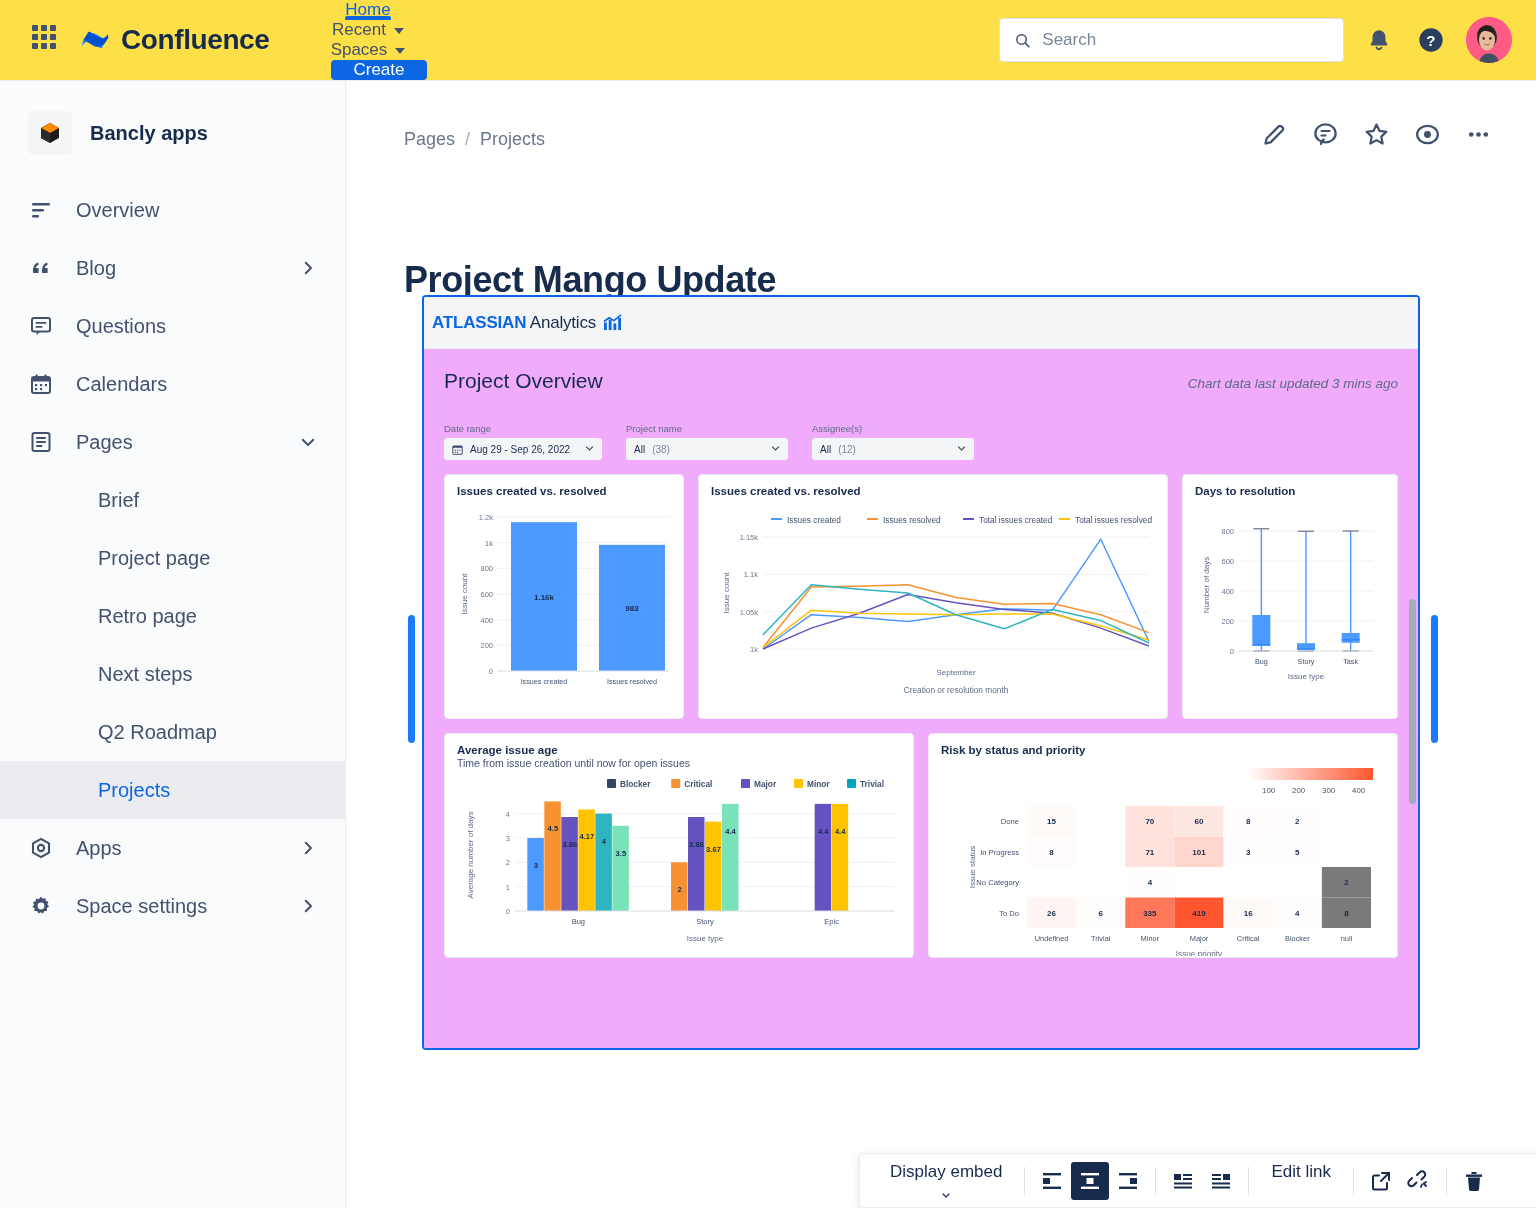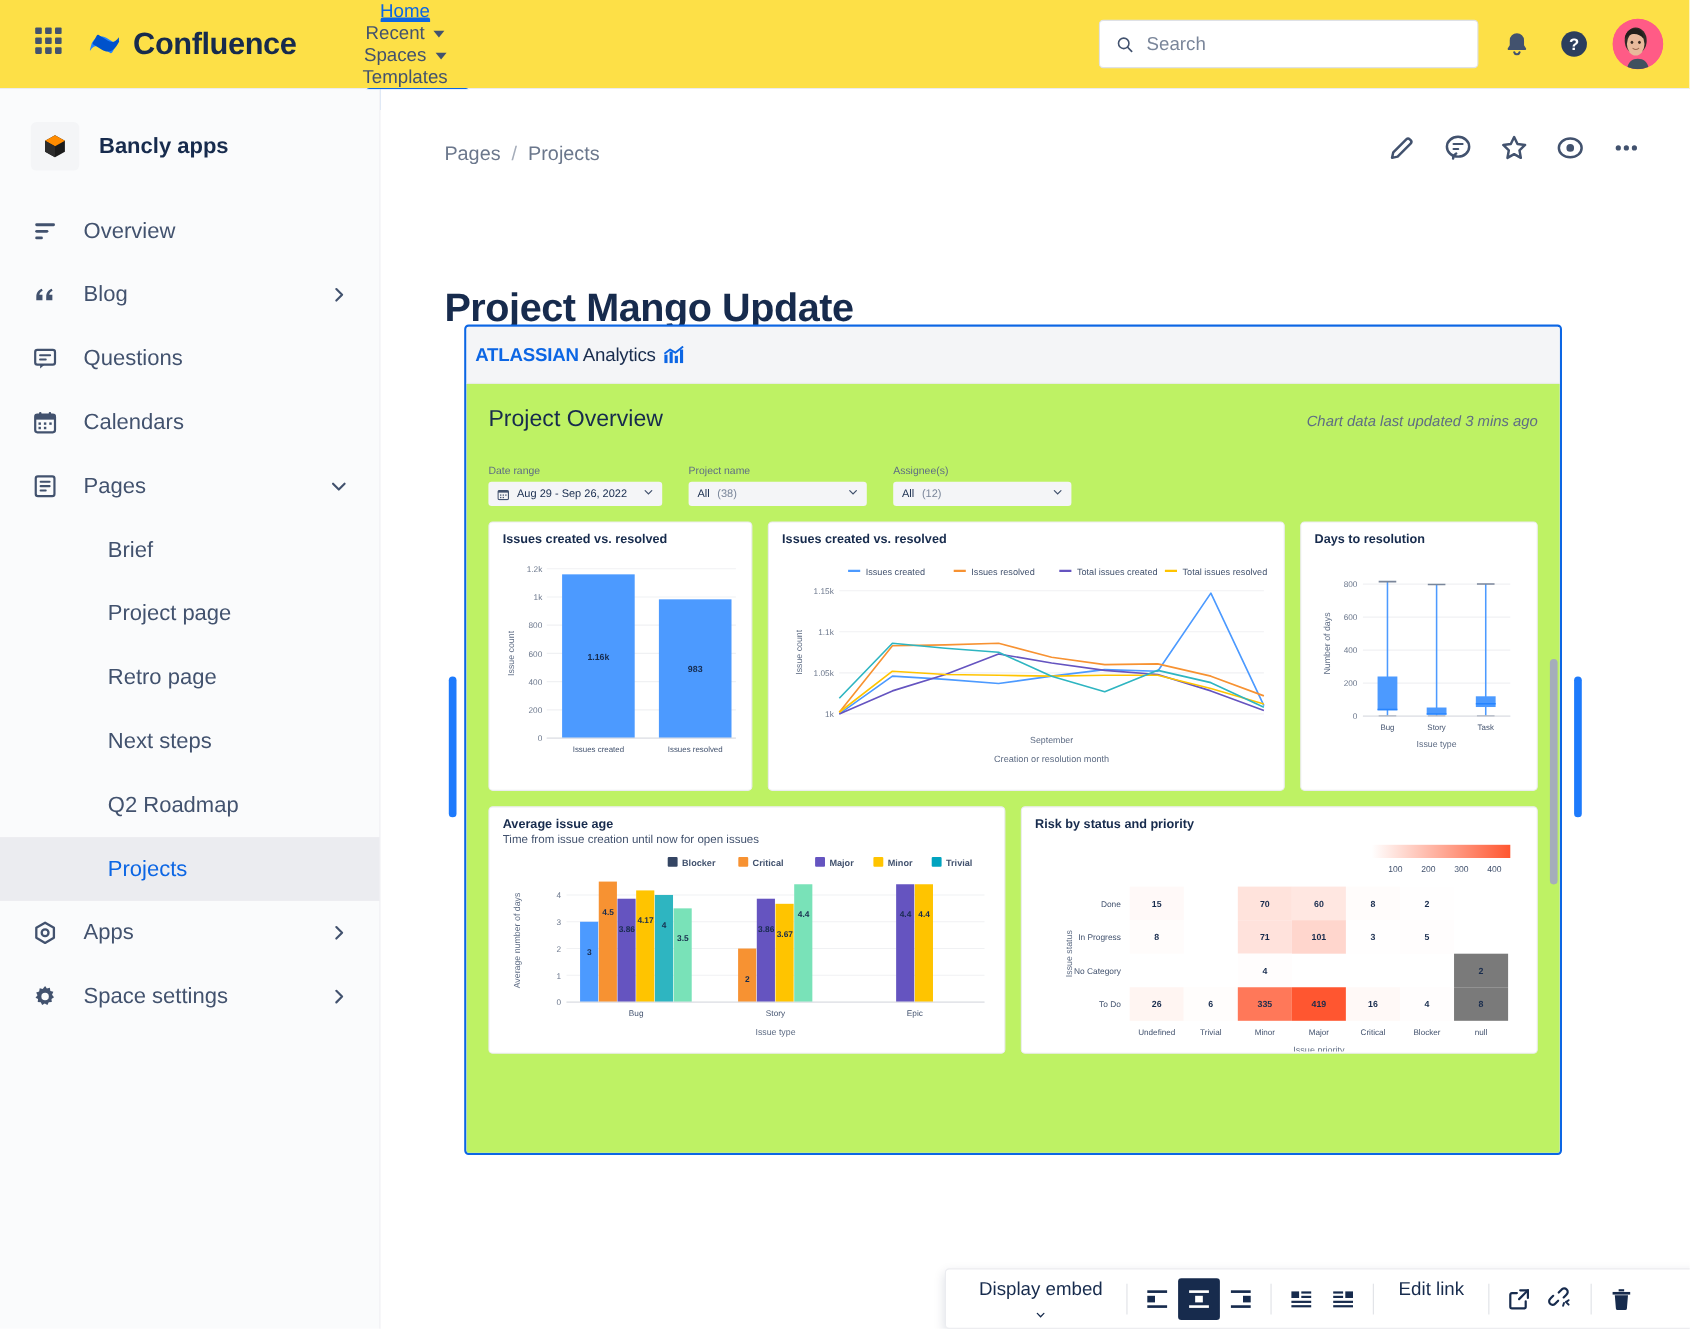--- a/index.html
+++ b/index.html
@@ -100,21 +100,21 @@
   .embed {
     position: absolute; top: 214px; left: 76px; width: 998px; height: 755px;
     border: 2px solid #0C66E4; border-radius: 4px; background: #fff; overflow: hidden;
   }
   .embed-bar {
     height: 52px; background: #F4F5F7; border-bottom: 1px solid #EBECF0;
     display: flex; align-items: center; padding-left: 8px; gap: 7px;
   }
   .aa-logo { font-size: 17px; color: #172B4D; letter-spacing: -0.2px; }
   .aa-logo b { color: #0C66E4; font-weight: 700; }
-  .embed-body { padding: 20px 14px 0 14px; height: 703px; background:#bef264; position: relative; }
+  .embed-body { padding: 20px 14px 0 14px; height: 703px; background:#f0abfc; position: relative; }
 
   .dash-head { display: flex; align-items: baseline; padding: 0 6px; }
   .dash-title { font-size: 21px; font-weight: 500; color: #172B4D; }
   .dash-updated { margin-left: auto; font-size: 13.5px; font-style: italic; color: #5E6C84; }
 
   .filters { display: flex; gap: 24px; margin-top: 30px; padding: 0 6px; }
   .filter { display: flex; flex-direction: column; gap: 4px; }
   .filter-label { font-size: 9.5px; color: #5E6C84; }
   .filter-ctl {
     height: 22px; background: #F4F5F7; border-radius: 3px;
@@ -180,23 +180,20 @@
       <div class="navlink active">
         <span>Home</span>
       </div>
       <div class="navlink">
         <span>Recent</span>
         <span class="caret"></span>
       </div>
       <div class="navlink">
         <span>Spaces</span>
         <span class="caret"></span>
-      </div>
-      <div class="navlink">
-        <span>Templates</span>
       </div>
       <button class="create-btn">Create</button>
     </div>
 
     <div class="nav-right">
       <div class="searchbox">
         <svg width="19" height="19" viewBox="0 0 24 24" fill="none">
           <circle cx="10.5" cy="10.5" r="6.6" stroke="#42526E" stroke-width="2"></circle>
           <line x1="15.4" y1="15.4" x2="20.5" y2="20.5" stroke="#42526E" stroke-width="2.2" stroke-linecap="round"></line>
         </svg>

